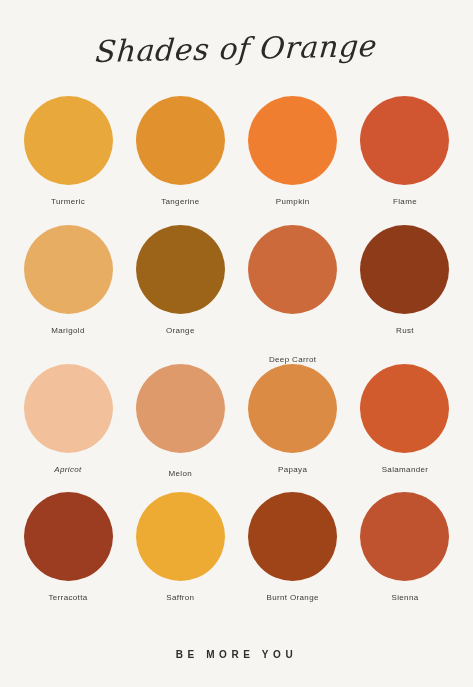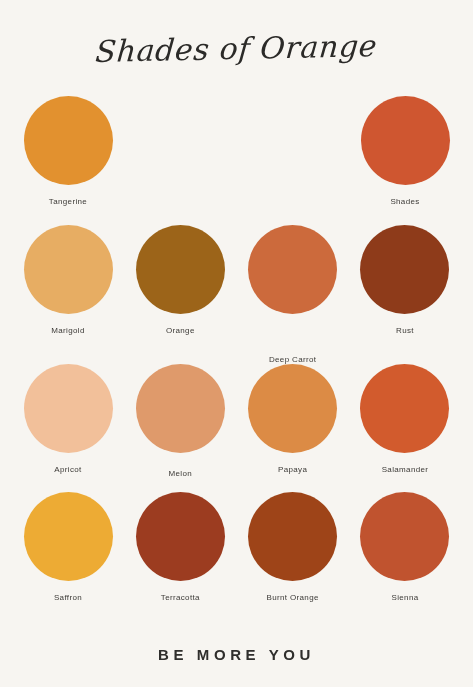--- a/index.html
+++ b/index.html
@@ -72,45 +72,53 @@
     white-space: nowrap;
   }
   .footer {
     flex: 0 0 auto;
     height: 66px;
     display: flex;
     align-items: center;
     justify-content: center;
   }
   .footer-text {
-    font-size: 15px;
+    font-size: 10px;
     font-weight: bold;
     letter-spacing: 4.6px;
     color: #2f2e2c;
   }
 </style>
 </head>
 <body style="background: rgb(247, 245, 241);">
 
 <div class="page">
 
   <div class="title-area">
     <div class="title">Shades of Orange</div>
   </div>
 
   <div class="grid">
 
     <div class="row">
       <div class="swatch">
+        <div class="disc" style="background: rgb(232, 168, 60);"></div>
+        <div class="swatch-label" style="color: rgb(60, 58, 55);">Turmeric</div>
+      </div>
+      <div class="swatch">
         <div class="disc" style="background: rgb(226, 145, 47);"></div>
         <div class="swatch-label" style="color: rgb(60, 58, 55);">Tangerine</div>
       </div>
       <div class="swatch">
+        <div class="disc" style="background: rgb(240, 126, 48);"></div>
+        <div class="swatch-label" style="color: rgb(60, 58, 55);">Pumpkin</div>
+      </div>
+      <div class="swatch">
         <div class="disc" style="background: rgb(207, 86, 48);"></div>
-        <div class="swatch-label" style="color: rgb(60, 58, 55);">Shades</div>
+        <div class="swatch-label" style="color: rgb(60, 58, 55);">Flame</div>
       </div>
     </div>
 
     <div class="row">
       <div class="swatch">
         <div class="disc" style="background: rgb(231, 173, 99);"></div>
         <div class="swatch-label" style="color: rgb(60, 58, 55);">Marigold</div>
       </div>
       <div class="swatch">
         <div class="disc" style="background: rgb(156, 100, 25);"></div>
@@ -122,44 +130,44 @@
       </div>
       <div class="swatch">
         <div class="disc" style="background: rgb(142, 59, 26);"></div>
         <div class="swatch-label" style="color: rgb(60, 58, 55);">Rust</div>
       </div>
     </div>
 
     <div class="row">
       <div class="swatch">
         <div class="disc" style="background: rgb(242, 192, 154);"></div>
-        <div class="swatch-label" style="color: rgb(60, 58, 55);">Apricot</div>
+        <div class="swatch-label" style="color: rgb(60, 58, 55); font-style: italic;">Apricot</div>
       </div>
       <div class="swatch">
         <div class="disc" style="background: rgb(223, 154, 107);"></div>
         <div class="swatch-label" style="color: rgb(60, 58, 55); margin-top: 16px;">Melon</div>
       </div>
       <div class="swatch">
         <div class="disc" style="background: rgb(220, 139, 69);"></div>
         <div class="swatch-label" style="color: rgb(60, 58, 55);">Papaya</div>
       </div>
       <div class="swatch">
         <div class="disc" style="background: rgb(210, 91, 45);"></div>
         <div class="swatch-label" style="color: rgb(60, 58, 55);">Salamander</div>
       </div>
     </div>
 
     <div class="row">
       <div class="swatch">
+        <div class="disc" style="background: rgb(156, 60, 32);"></div>
+        <div class="swatch-label" style="color: rgb(60, 58, 55);">Terracotta</div>
+      </div>
+      <div class="swatch">
         <div class="disc" style="background: rgb(237, 171, 52);"></div>
         <div class="swatch-label" style="color: rgb(60, 58, 55);">Saffron</div>
-      </div>
-      <div class="swatch">
-        <div class="disc" style="background: rgb(156, 60, 32);"></div>
-        <div class="swatch-label" style="color: rgb(60, 58, 55);">Terracotta</div>
       </div>
       <div class="swatch">
         <div class="disc" style="background: rgb(158, 68, 24);"></div>
         <div class="swatch-label" style="color: rgb(60, 58, 55);">Burnt Orange</div>
       </div>
       <div class="swatch">
         <div class="disc" style="background: rgb(192, 83, 47);"></div>
         <div class="swatch-label" style="color: rgb(60, 58, 55);">Sienna</div>
       </div>
     </div>

